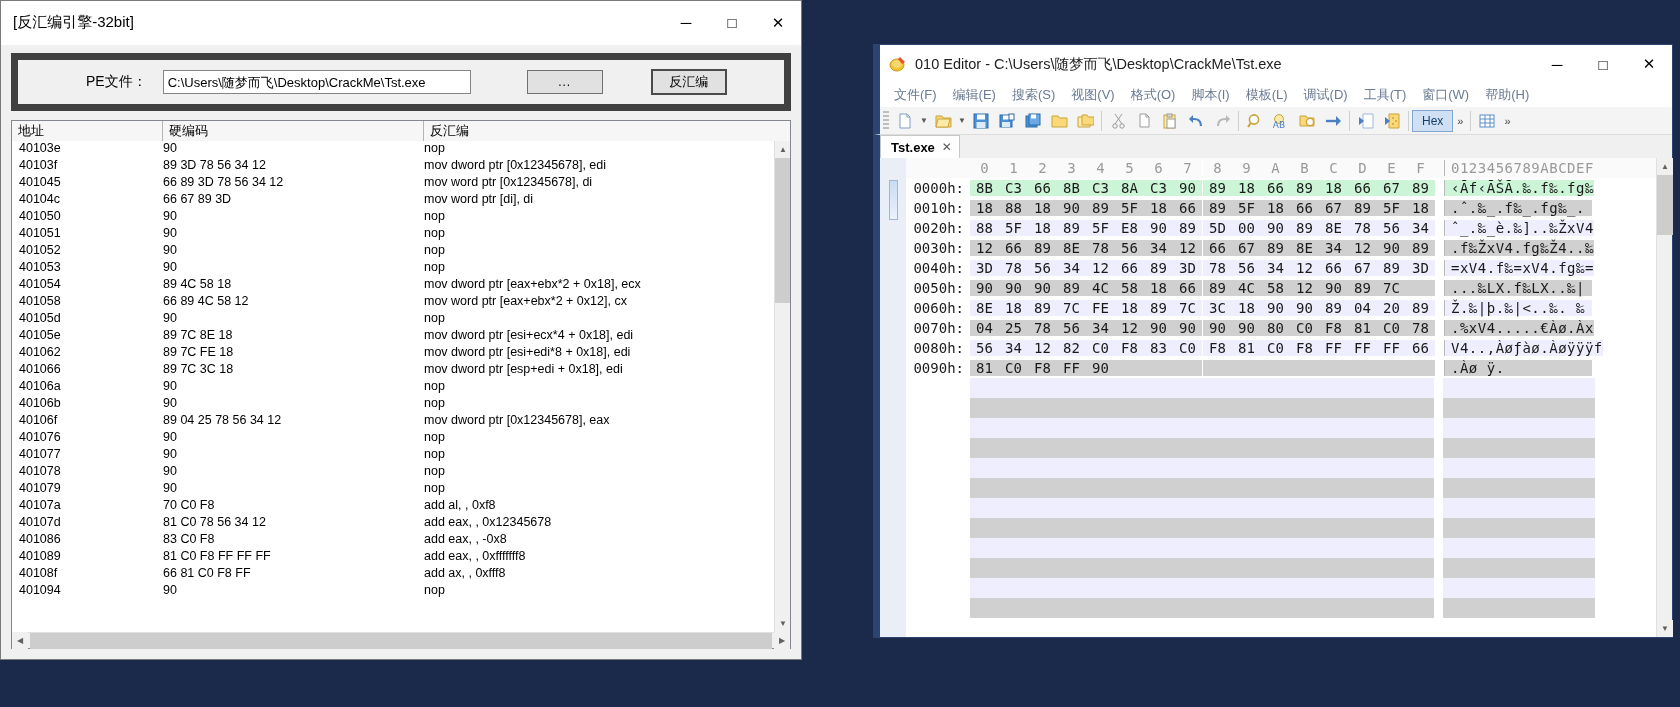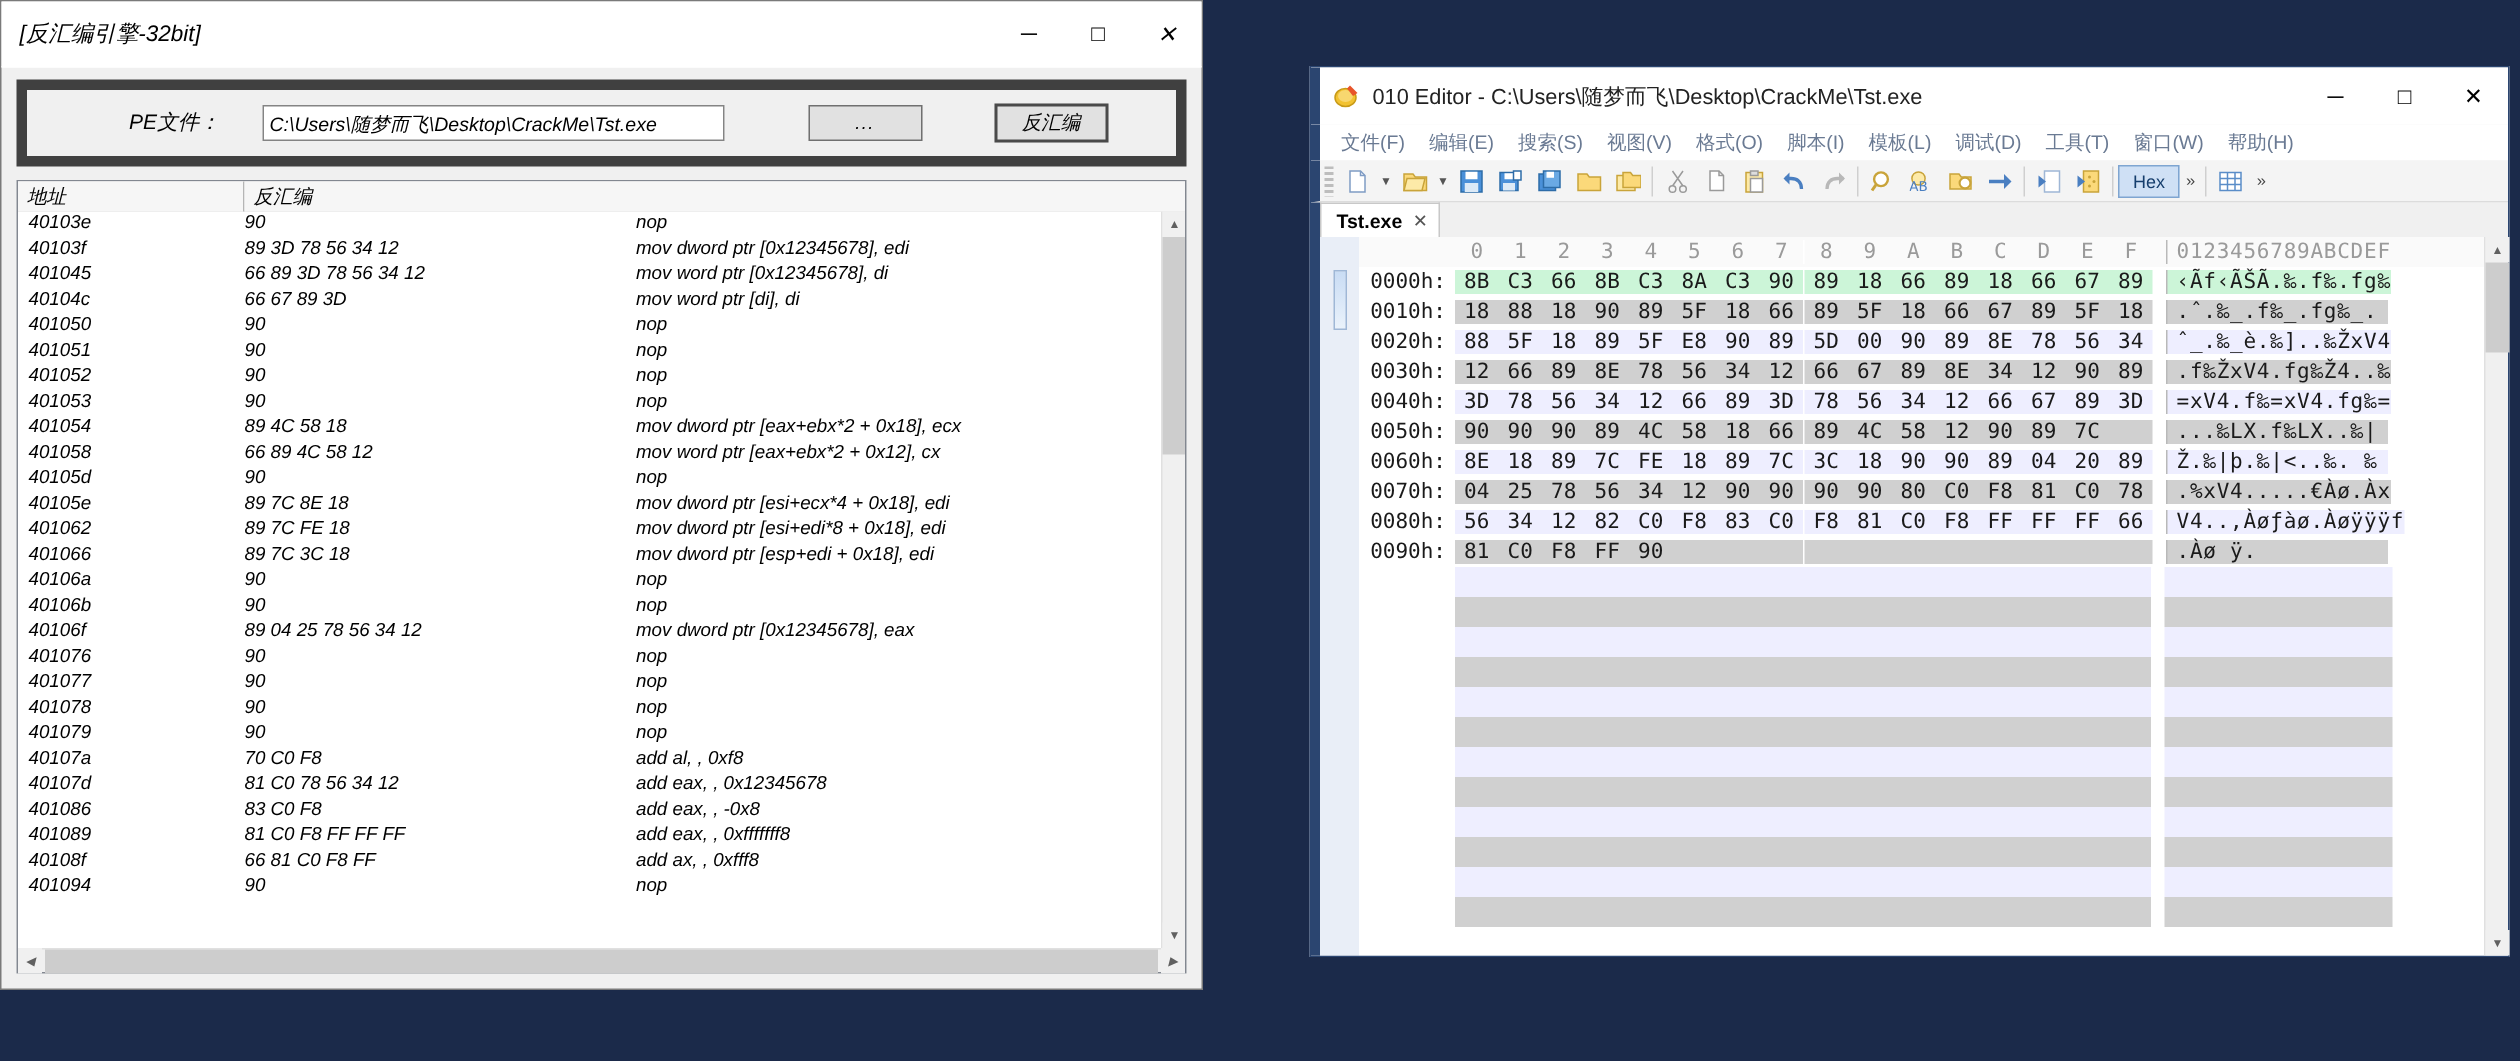--- a/index.html
+++ b/index.html
@@ -10,21 +10,21 @@
     font-family:"Liberation Sans", sans-serif;
     overflow:hidden;
     position:relative;
   }
 
   
   #disasm-window{
     position:absolute; left:0; top:0; width:802px; height:660px;
     background:#f0f0f0;
     border:1px solid #7a7a7a;
-    display:flex; flex-direction:column;font-style:italic;
+    display:flex; flex-direction:column;
   }
   #disasm-titlebar{
     height:44px; background:#ffffff; display:flex; align-items:center;
     border-bottom:1px solid #ffffff;
   }
   #disasm-title{
     margin-left:12px; font-size:15px; color:#000; font-family:"Liberation Sans",sans-serif;
   }
   .win-btns{ margin-left:auto; display:flex; height:44px; }
   .win-btn{
@@ -33,21 +33,21 @@
   }
 
   #disasm-body{ flex:1; padding:8px 10px 10px 10px; display:flex; flex-direction:column; }
 
   #pe-group{
     border:7px solid #404040; background:#f0f0f0;
     height:58px; display:flex; align-items:center; margin-bottom:9px;
   }
   #pe-label{ margin-left:68px; font-size:14px; color:#000; }
   #pe-input{
-    margin-left:28px; width:308px; height:24px;
+    margin-left:16px; width:308px; height:24px;
     border:1px solid #848484; background:#fff;
     font-size:13px; color:#000; padding:2px 4px; line-height:20px;
     font-family:"Liberation Sans",sans-serif;
     white-space:nowrap; overflow:hidden;
   }
   #browse-button{
     margin-left:56px; width:76px; height:24px;
     border:1px solid #707070; background:#e1e1e1;
     font-size:12px; color:#000; display:flex; align-items:center; justify-content:center;
     letter-spacing:1px;
@@ -209,20 +209,21 @@
     <div id="pe-group">
       <span id="pe-label">PE文件：</span>
       <div id="pe-input">C:\Users\随梦而飞\Desktop\CrackMe\Tst.exe</div>
       <div id="browse-button">...</div>
       <div id="disasm-button">反汇编</div>
     </div>
 
     <div id="list-wrap">
       <div id="list-head">
         <div class="lh c1">地址</div>
+        <div class="lh c2">硬编码</div>
         <div class="lh c3">反汇编</div>
       </div>
 
       <div id="list-scrollarea">
         <div id="list-rows">
             <div class="row">
               <div class="cell-addr">40103e</div>
               <div class="cell-hex">90</div>
               <div class="cell-asm">nop</div>
             </div>

